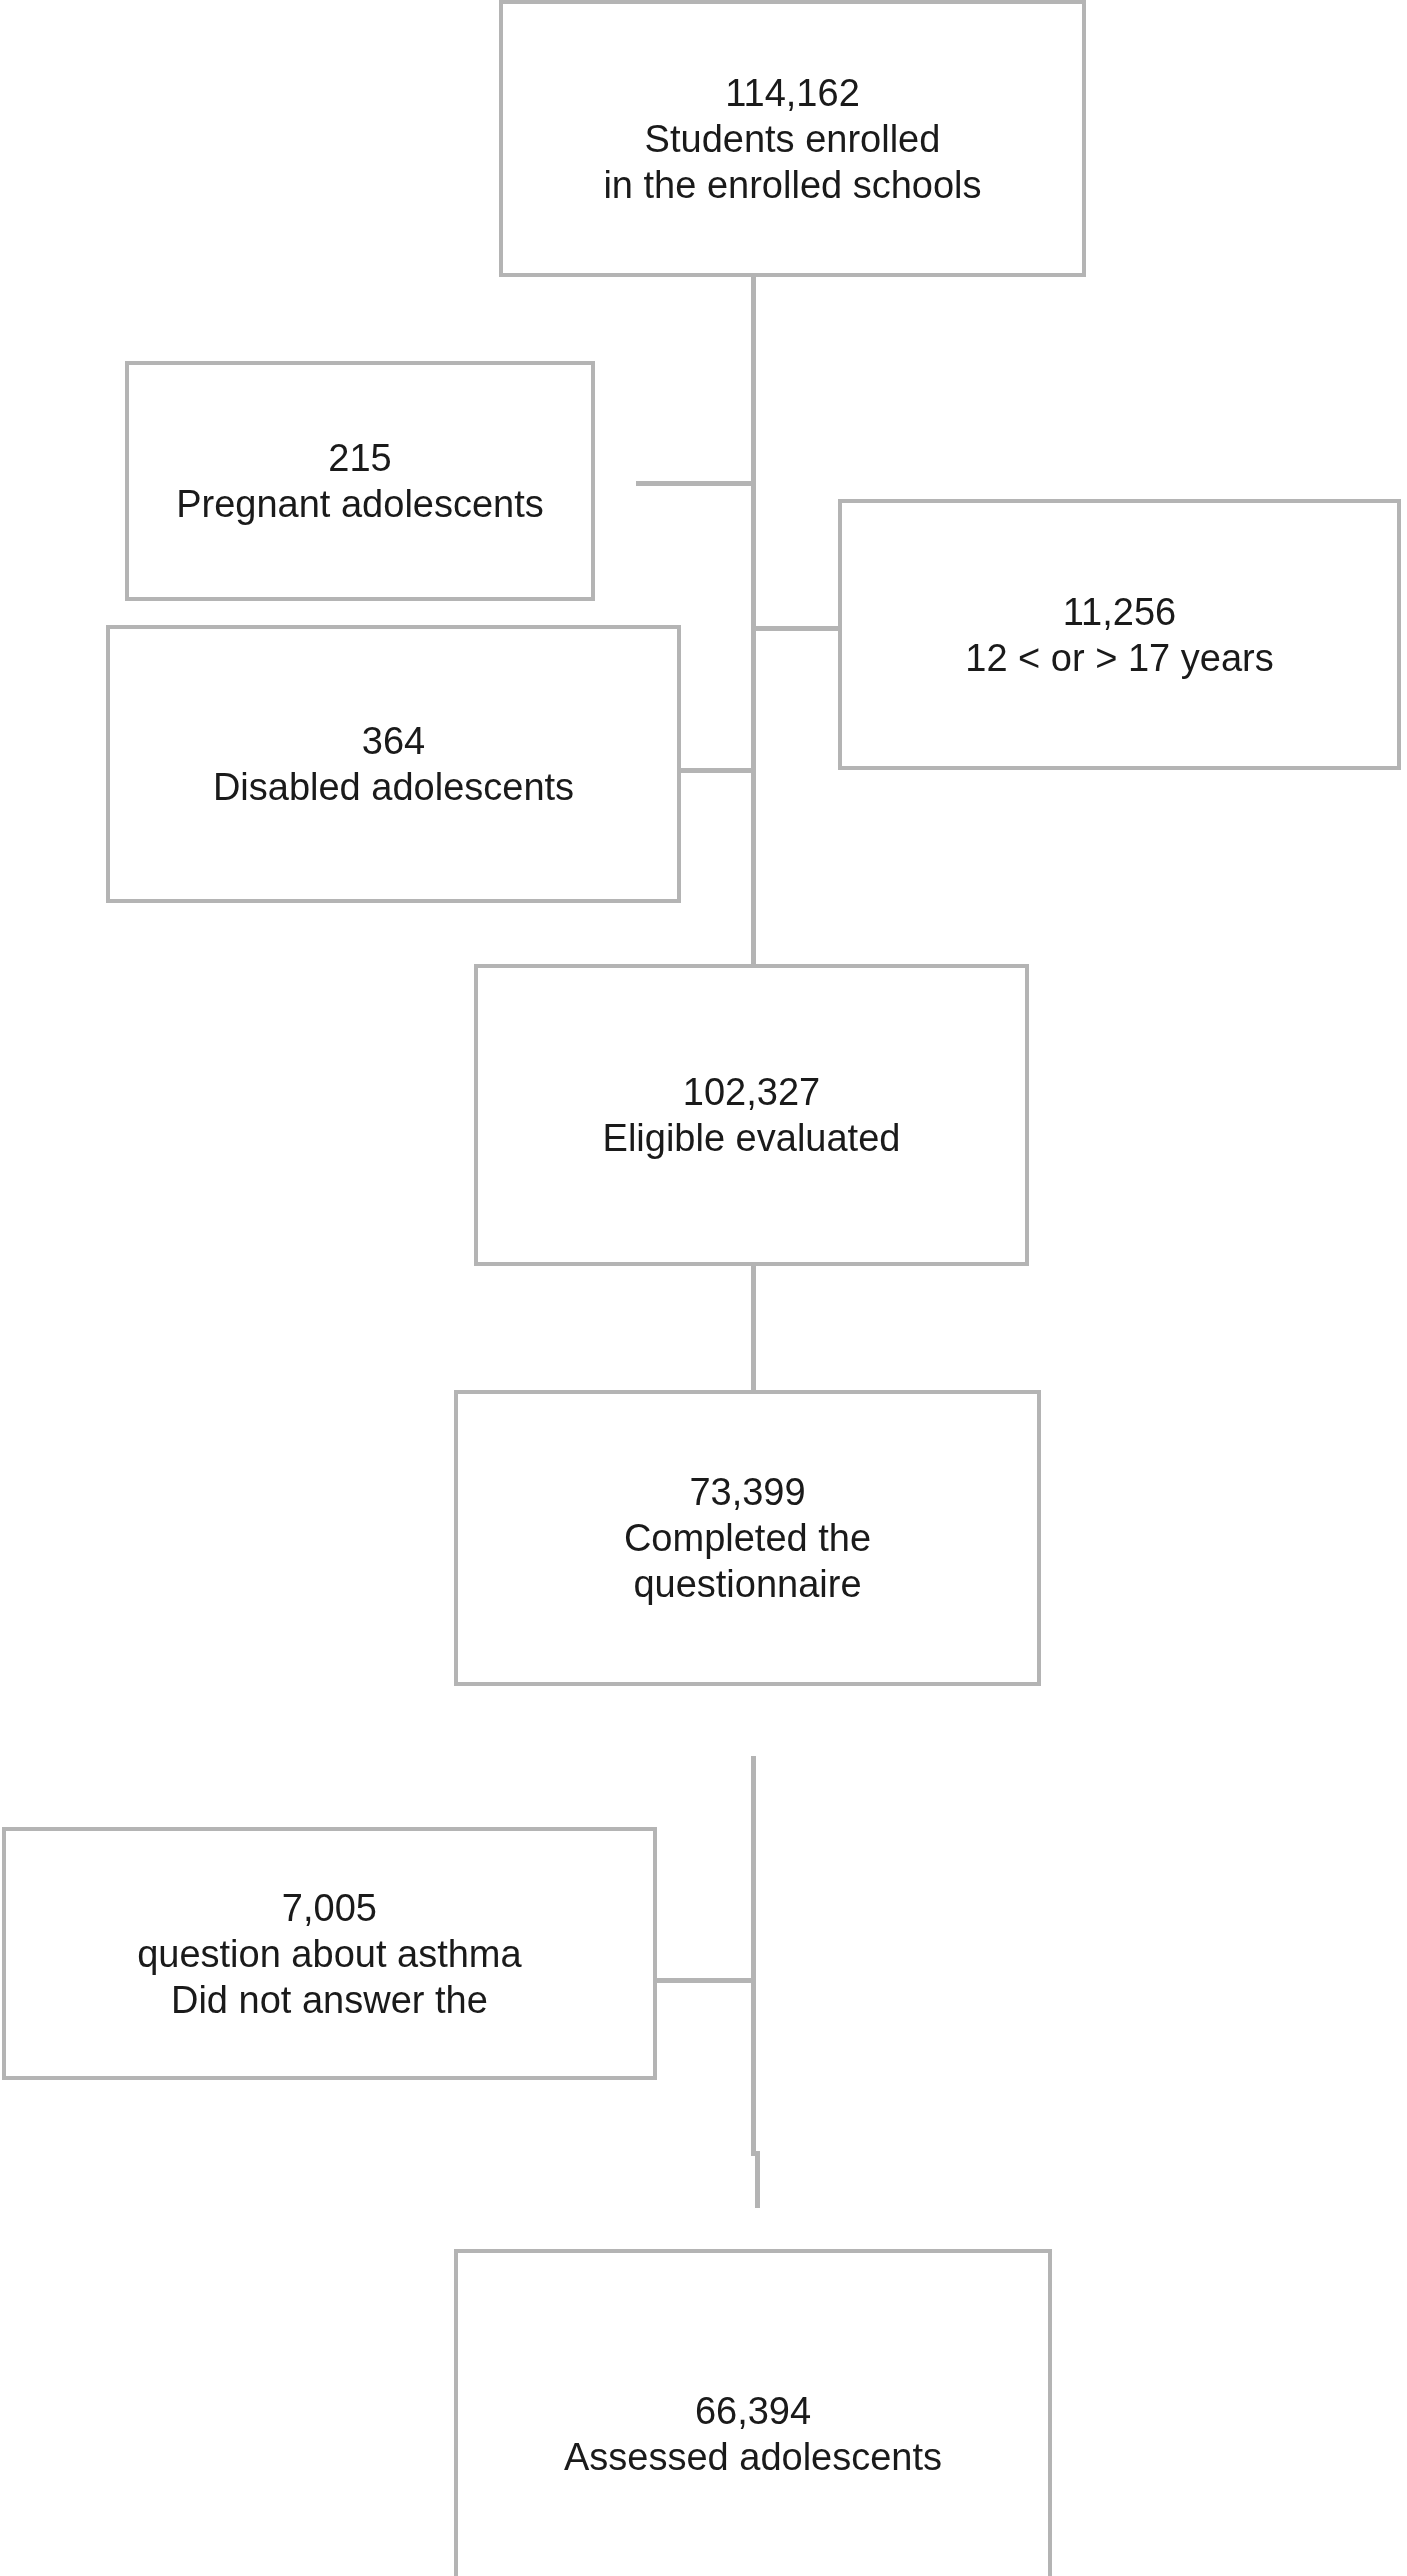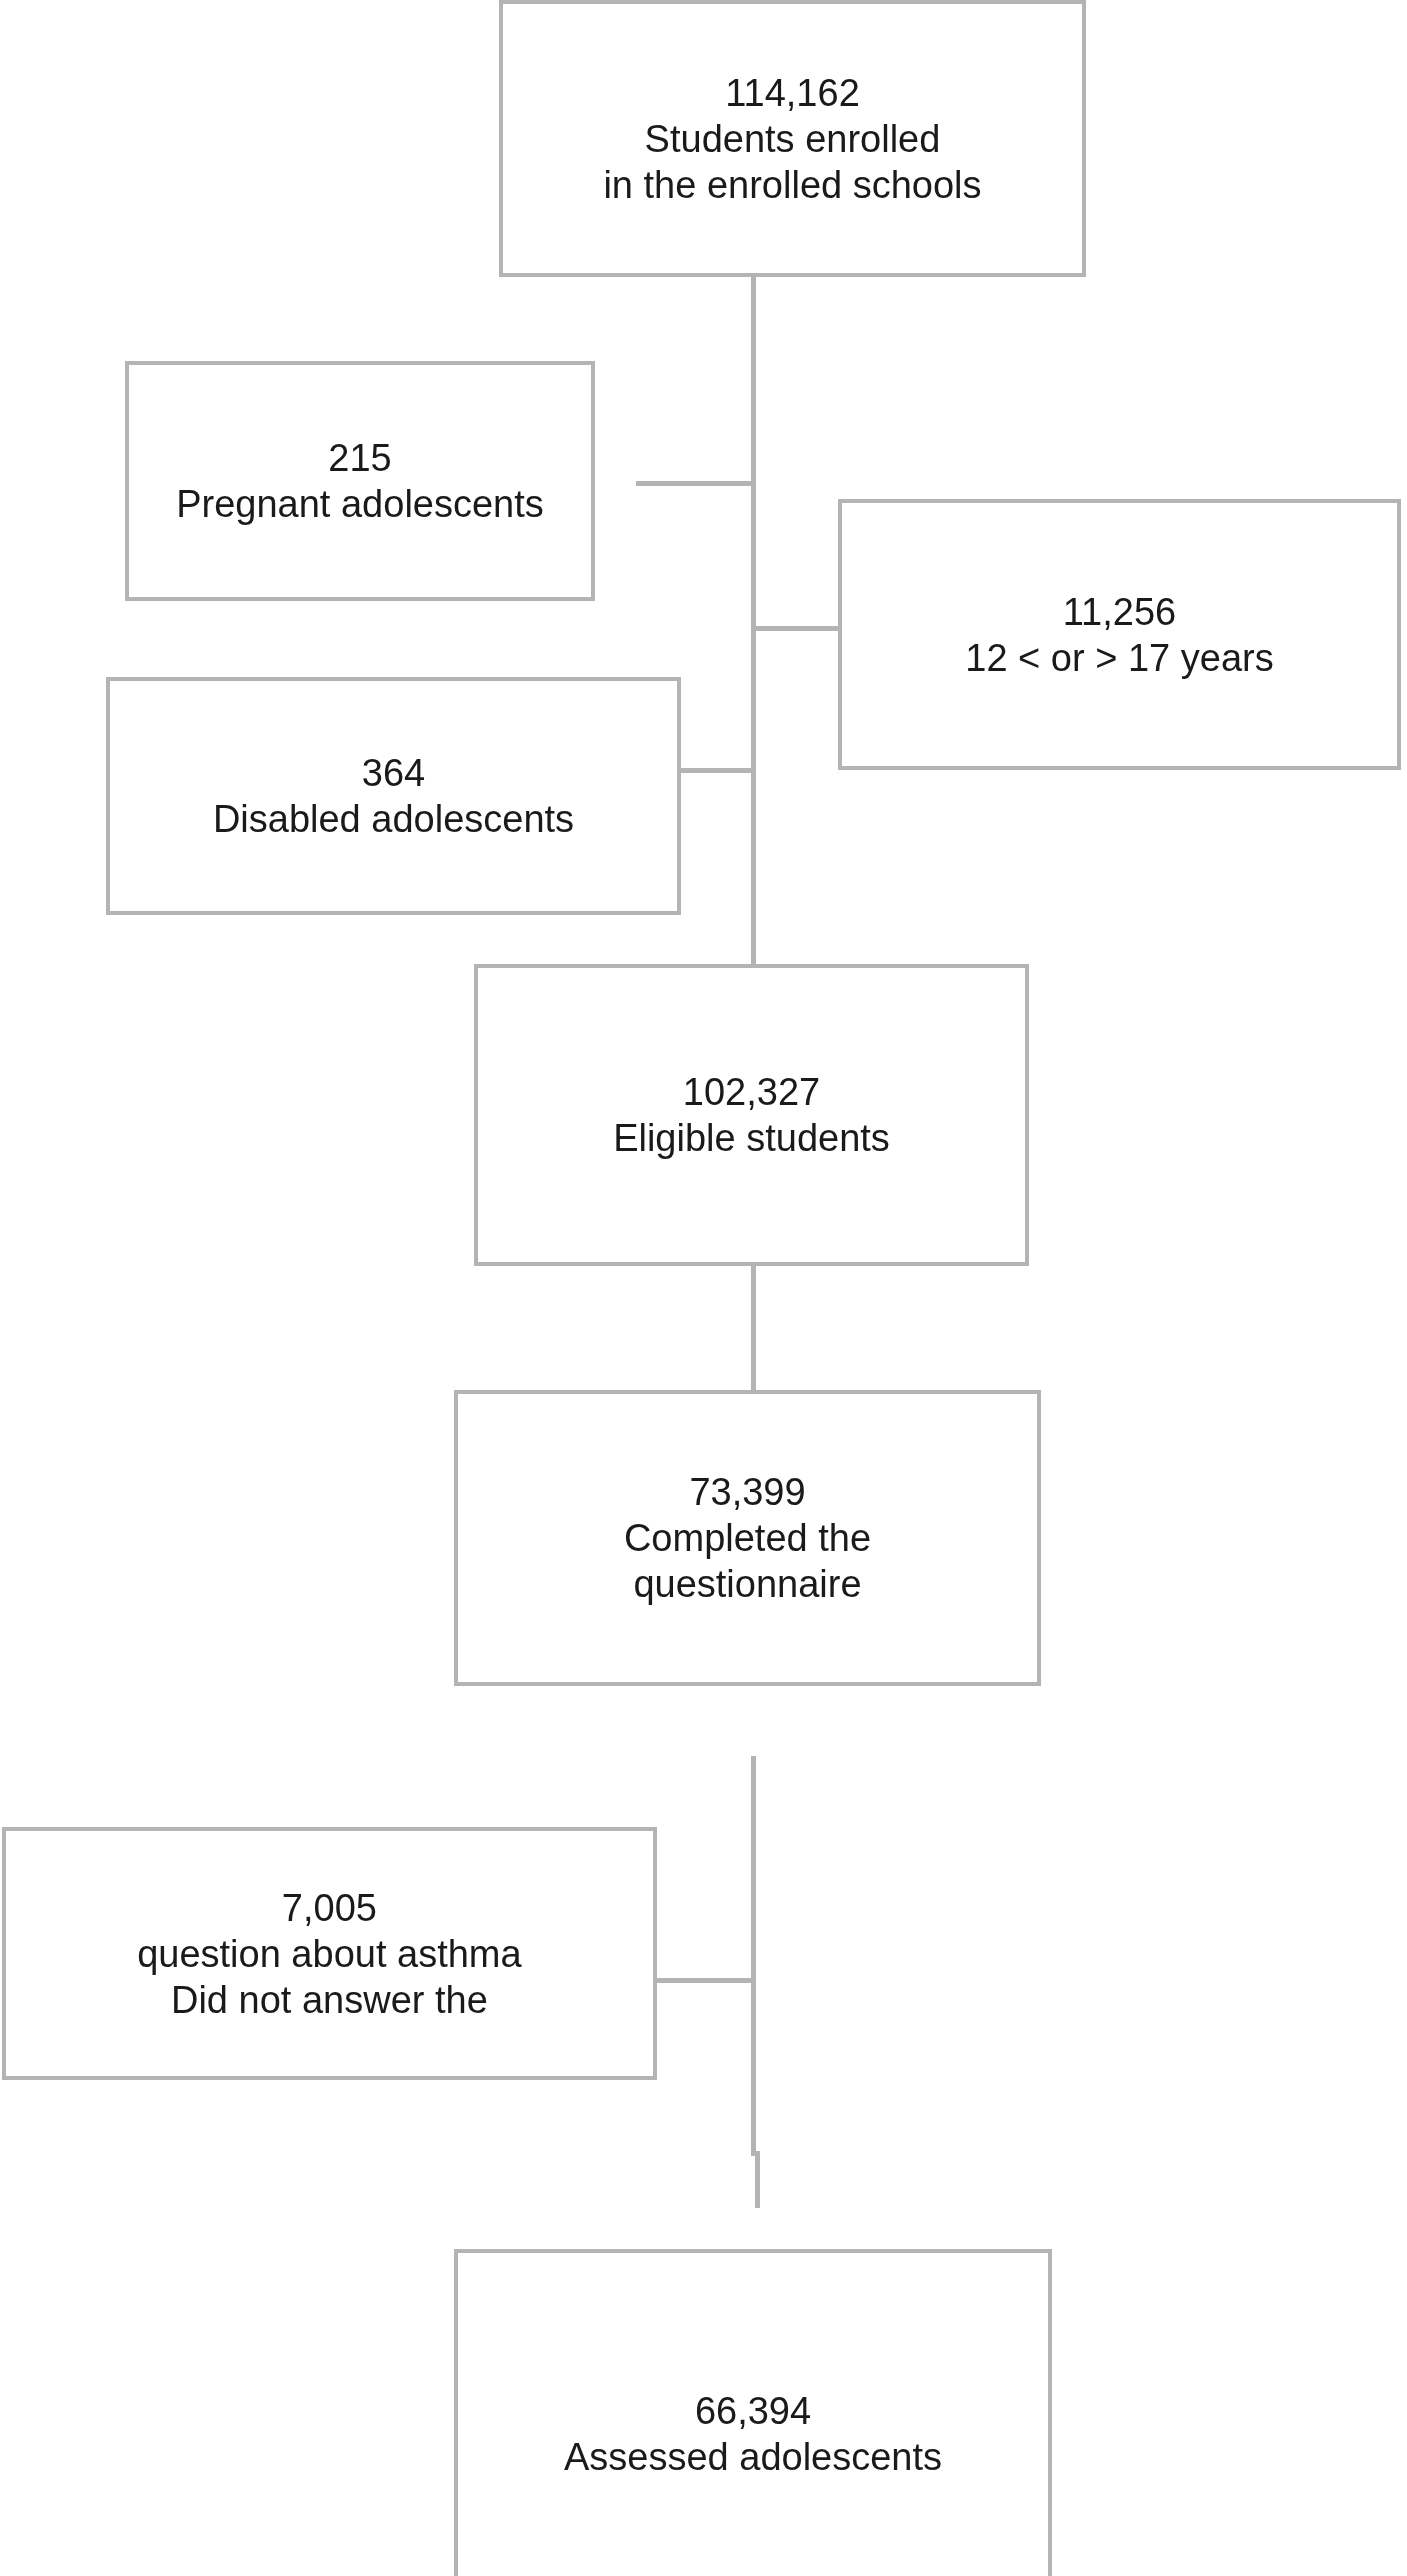--- a/index.html
+++ b/index.html
@@ -43,21 +43,21 @@
     position: absolute;
     background: #b4b4b4;
     z-index: 1;
   }
   .conn.v { width: 4.7px; }
   .conn.h { height: 4.7px; }
 
   
   #node-enrolled      { left: 455px;  top: 0px;     width: 587px;  height: 277px; margin-left: 44px; }
   #node-pregnant      { left: 125px;  top: 361px;   width: 470px;  height: 240px; }
-  #node-disabled      { left: 106px;  top: 677px;   width: 575px;  height: 238px; }
+  #node-disabled      { left: 106px;  top: 625px;   width: 575px;  height: 278px; }
   #node-age           { left: 838px;  top: 499px;   width: 563px;  height: 271px; }
   #node-eligible      { left: 474px;  top: 964px;  width: 555px;  height: 302px; }
   #node-questionnaire { left: 454px;  top: 1390px;  width: 587px;  height: 296px; }
   #node-noanswer      { left: 1.9px;    top: 1827px;  width: 655px;  height: 253px; }
   #node-assessed      { left: 454px;  top: 2206px;  width: 598px;  height: 370px; margin-top: 43px; }
 
   
   
   #spine-top          { left: 751px;  top: 275px;   height: 691px; }
   
@@ -104,21 +104,21 @@
     <span class="line">Disabled adolescents</span>
   </div>
 
   <div class="node" id="node-age">
     <span class="line">11,256</span>
     <span class="line">12 &lt; or &gt; 17 years</span>
   </div>
 
   <div class="node" id="node-eligible">
     <span class="line">102,327</span>
-    <span class="line">Eligible students</span>
+    <span class="line">Eligible evaluated</span>
   </div>
 
   <div class="node" id="node-questionnaire">
     <span class="line">73,399</span>
     <span class="line">Completed the</span>
     <span class="line">questionnaire</span>
   </div>
 
   <div class="node" id="node-noanswer">
     <span class="line">7,005</span>

